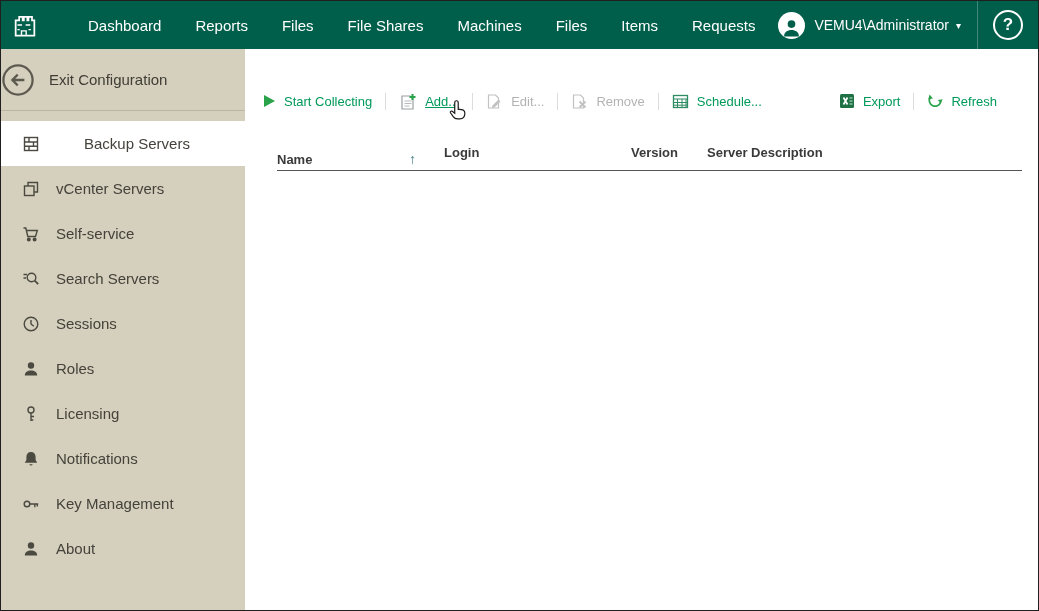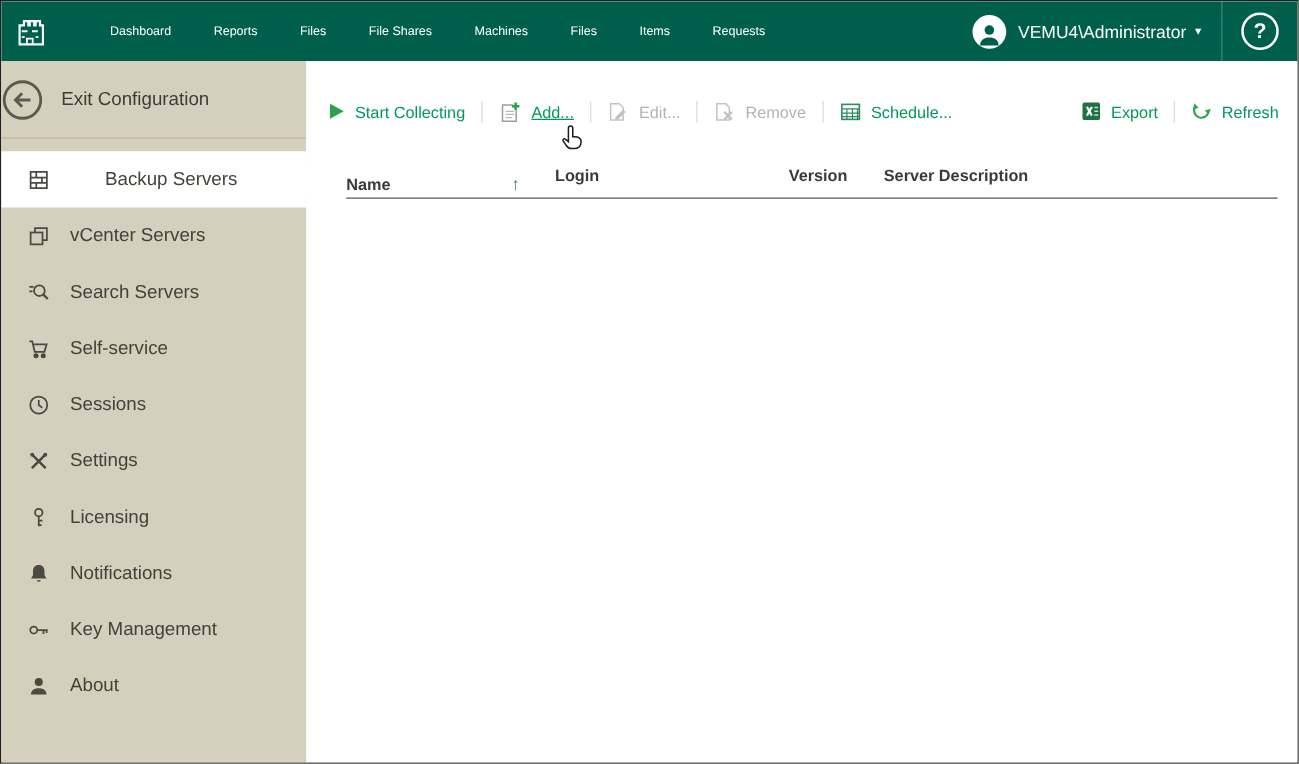--- a/index.html
+++ b/index.html
@@ -10,39 +10,39 @@
     --disabled:#b3b3b3;
   }
   *{box-sizing:border-box;margin:0;padding:0;}
   body{font-family:"Liberation Sans",sans-serif;background:#888;}
   .app{position:relative;width:1039px;height:611px;background:#fff;border:1px solid #1f1f1f;overflow:hidden;}
 
   
   .topbar{position:absolute;left:0;top:0;right:0;height:48px;background:var(--green);display:flex;align-items:center;color:#fff;}
   .logo{width:48px;height:48px;display:flex;align-items:center;justify-content:center;flex:0 0 auto;}
   .nav{display:flex;margin-left:22px;height:100%;}
-  .nav-item{display:flex;align-items:center;padding:0 17px;font-size:10px;cursor:pointer;white-space:nowrap;}
+  .nav-item{display:flex;align-items:center;padding:0 17px;font-size:15px;cursor:pointer;white-space:nowrap;}
   .user-area{margin-left:auto;display:flex;align-items:center;height:100%;justify-content:space-between;}
   .avatar{width:27px;height:27px;border-radius:50%;background:#fff;display:flex;align-items:flex-end;justify-content:center;overflow:hidden;margin-right:9px;}
   .user-name{font-size:14px;}
   .chevron{font-size:10px;margin-left:7px;}
   .top-divider{width:1px;height:48px;background:rgba(255,255,255,0.25);margin-left:16px;}
   .help{width:30px;height:30px;border:2px solid #fff;border-radius:50%;display:flex;align-items:center;justify-content:center;font-size:17px;font-weight:bold;margin:0 15px;cursor:pointer;}
 
   
   .sidebar{position:absolute;left:0;top:48px;bottom:0;width:244px;background:var(--sidebar);}
   .exit-row{height:62px;display:flex;align-items:center;gap:14px;border-bottom:1px solid #bcb5a2;margin-bottom:10px;cursor:pointer;color:#3f3d35;font-size:15px;}
   .side-item{height:45px;display:flex;align-items:center;gap:16px;padding-left:20px;font-size:15px;color:var(--sidebar-text);cursor:pointer;}
   .side-item .ic{width:19px;display:flex;justify-content:center;flex:0 0 auto;}
   .side-item.selected{background:#fff;position:relative;gap:44px;}
   .side-item.selected::after{content:"";position:absolute;right:-10px;top:50%;transform:translateY(-50%);border-left:10px solid #fff;border-top:11px solid transparent;border-bottom:11px solid transparent;}
 
   
   .content{position:absolute;left:244px;top:48px;right:0;bottom:0;background:#fff;}
-  .toolbar{display:flex;align-items:center;height:28px;margin-top:26px;padding:0 2px 0 18px;font-size:13px;justify-content:center;}
+  .toolbar{display:flex;align-items:center;height:28px;margin-top:38px;padding:0 28px 0 18px;font-size:13px;justify-content:center;}
   .tb-btn{display:flex;align-items:center;gap:8px;color:var(--link);background:none;border:none;font:inherit;padding:0 13px;cursor:pointer;white-space:nowrap;}
   .tb-btn:first-child{padding-left:0;}
   .tb-btn.disabled{color:var(--disabled);cursor:default;}
   .tb-divider{width:1px;height:17px;background:#dcdcdc;}
   .tb-spacer{flex:1;}
   .underlined{text-decoration:underline;}
 
   .table-head{display:flex;align-items:center;height:36px;margin:20px 16px 0 32px;border-bottom:1px solid #555;font-size:13px;font-weight:bold;color:#3a3a3a;}
   .col-name{width:167px;display:flex;align-items:center;cursor:pointer;margin-top:13px;}
   .sort-arrow{margin-left:auto;margin-right:28px;color:#3d7b85;font-weight:normal;font-size:14px;}
@@ -116,60 +116,59 @@
           <rect x="2.5" y="6" width="9.5" height="9.5"></rect>
           <path d="M6 6V2.5h9.5V12H12"></path>
         </svg>
       </span>
       <span>vCenter Servers</span>
     </div>
 
     <div class="side-item">
       <span class="ic">
         <svg width="18" height="18" viewBox="0 0 18 18" fill="none" stroke="#4b4a40" stroke-width="1.4">
+          <path d="M1.5 3h2.3l2 8.5h7.7l1.8-6H4.4"></path>
+          <circle cx="6.8" cy="14.6" r="1.3" fill="#4b4a40"></circle>
+          <circle cx="12.6" cy="14.6" r="1.3" fill="#4b4a40"></circle>
+        </svg>
+      </span>
+      <span>Self-service</span>
+    </div>
+
+    <div class="side-item">
+      <span class="ic">
+        <svg width="18" height="18" viewBox="0 0 18 18" fill="none" stroke="#4b4a40" stroke-width="1.4">
           <path d="M1.5 4.5h3.5M1.5 8h2.5"></path>
           <circle cx="9.5" cy="7.5" r="4.3"></circle>
           <path d="M12.7 10.7l3.5 3.5" stroke-width="1.8"></path>
         </svg>
       </span>
       <span>Search Servers</span>
     </div>
 
     <div class="side-item">
       <span class="ic">
         <svg width="18" height="18" viewBox="0 0 18 18" fill="none" stroke="#4b4a40" stroke-width="1.4">
-          <path d="M1.5 3h2.3l2 8.5h7.7l1.8-6H4.4"></path>
-          <circle cx="6.8" cy="14.6" r="1.3" fill="#4b4a40"></circle>
-          <circle cx="12.6" cy="14.6" r="1.3" fill="#4b4a40"></circle>
-        </svg>
-      </span>
-      <span>Self-service</span>
-    </div>
-
-    <div class="side-item">
-      <span class="ic">
-        <svg width="18" height="18" viewBox="0 0 18 18" fill="none" stroke="#4b4a40" stroke-width="1.4">
           <circle cx="9" cy="9" r="6.8"></circle>
           <path d="M9 5v4l2.8 2.2"></path>
         </svg>
       </span>
       <span>Sessions</span>
     </div>
 
-
-    <div class="side-item">
-      <span class="ic">
-        <svg width="18" height="18" viewBox="0 0 18 18" fill="none" stroke="#4b4a40" stroke-width="2">
-          <path d="M3.5 14.5l11-11M3.5 3.5l11 11"></path>
-          <circle cx="3.8" cy="3.8" r="1.6" fill="#4b4a40" stroke="none"></circle>
-          <circle cx="14.2" cy="3.8" r="1.6" fill="#4b4a40" stroke="none"></circle>
-        </svg>
-      </span>
-      <span>Settings</span>
-    </div>
+    <div class="side-item">
+      <span class="ic">
+        <svg width="18" height="18" viewBox="0 0 18 18">
+          <circle cx="9" cy="5.5" r="3.2" fill="#4b4a40"></circle>
+          <path d="M2.8 15.5c0-3.4 2.7-5 6.2-5s6.2 1.6 6.2 5z" fill="#4b4a40"></path>
+        </svg>
+      </span>
+      <span>Roles</span>
+    </div>
+
 
     <div class="side-item">
       <span class="ic">
         <svg width="18" height="18" viewBox="0 0 18 18" fill="none" stroke="#4b4a40" stroke-width="1.4">
           <circle cx="9" cy="5" r="3"></circle>
           <path d="M9 8v8M9 11.5h3M9 15h2.3"></path>
         </svg>
       </span>
       <span>Licensing</span>
     </div>

